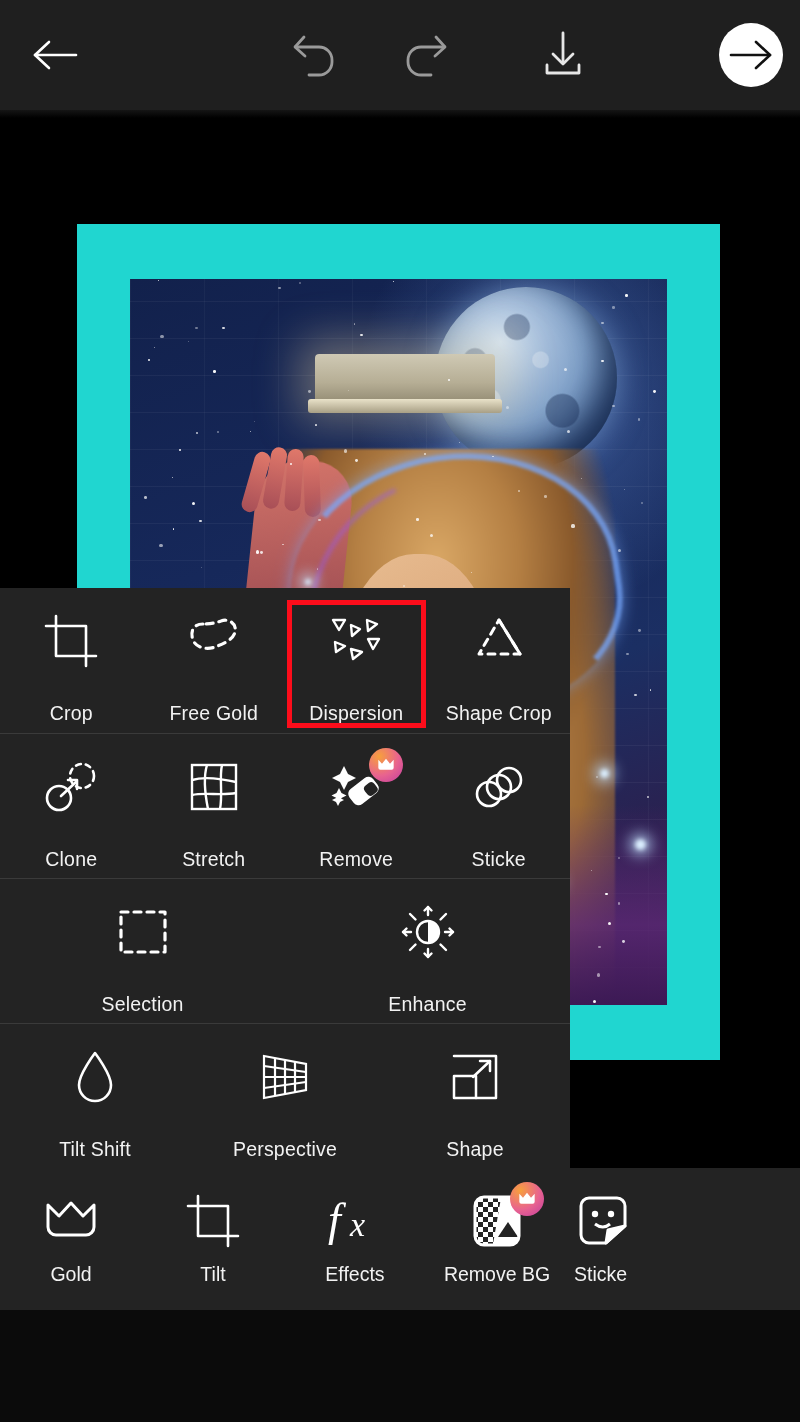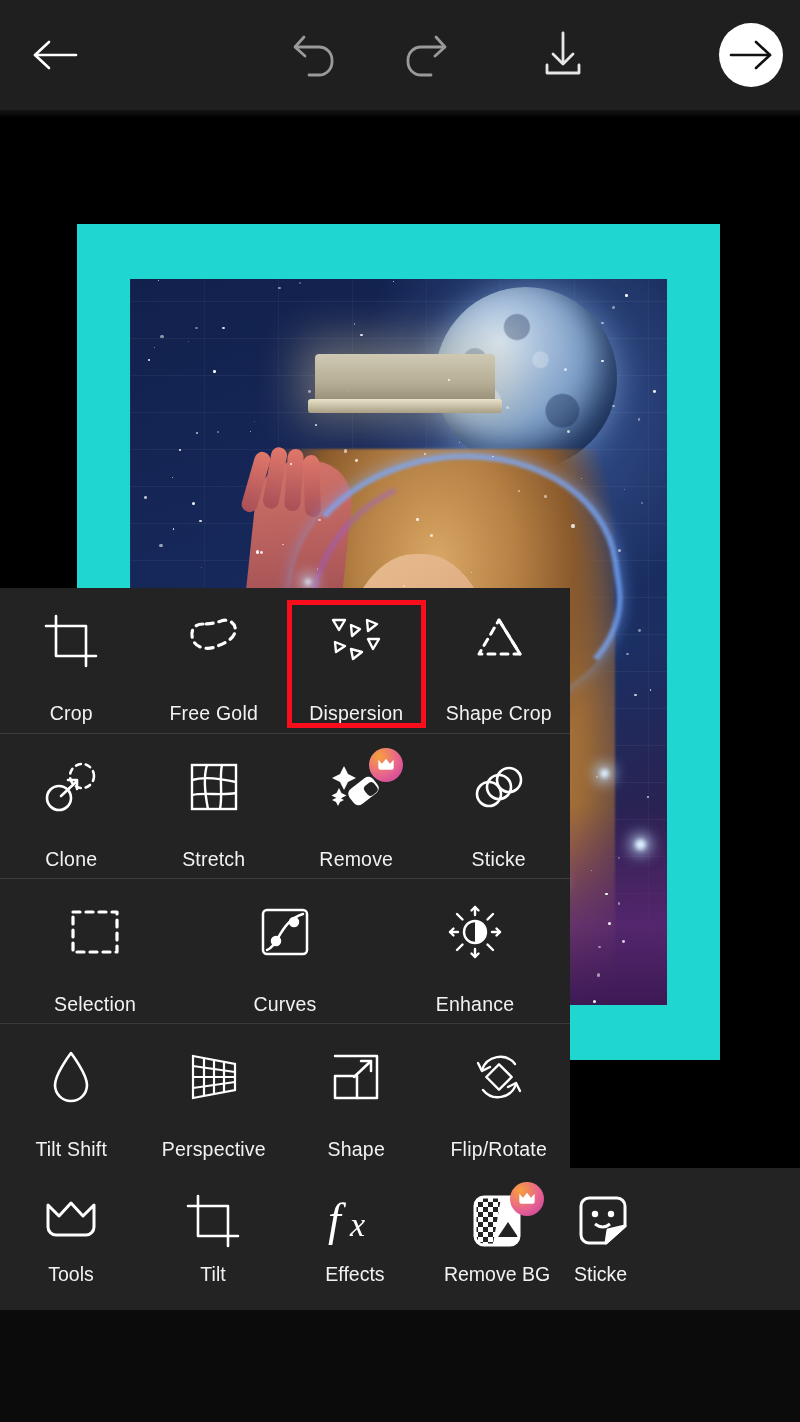--- a/index.html
+++ b/index.html
@@ -503,31 +503,20 @@
         <div class="cell">
           <span class="ic">
             <svg width="58" height="58" viewBox="0 0 58 58" fill="none" stroke="#ffffff" stroke-width="3.2" stroke-linecap="round" stroke-linejoin="round">
               <rect x="7" y="9" width="44" height="40" stroke-dasharray="7 6"></rect>
             </svg>
           </span>
           <span class="lbl">Selection</span>
         </div>
         <div class="cell">
           <span class="ic">
-            <svg width="58" height="58" viewBox="0 0 58 58" fill="none" stroke="#fff" stroke-width="2.5" stroke-linecap="round">
-      <rect x="7" y="7" width="44" height="44" rx="4"></rect>
-      <path d="M11 47 C22 44 24 18 47 11"></path>
-      <circle cx="20" cy="38" r="4" fill="#fff"></circle>
-              <circle cx="38" cy="19" r="4" fill="#fff"></circle>
-            </svg>
-          </span>
-          <span class="lbl">Curves</span>
-        </div>
-        <div class="cell">
-          <span class="ic">
             <svg width="58" height="58" viewBox="0 0 58 58" fill="none" stroke="#fff" stroke-width="2.4" stroke-linecap="round" stroke-linejoin="round">
       <circle cx="29" cy="29" r="11"></circle>
               <path d="M29 18 a11 11 0 0 1 0 22 Z" fill="#fff" stroke="none"></path>
       <g>
         <line x1="29" y1="12" x2="29" y2="4"></line>
                 <polyline points="25.5,7.5 29,4 32.5,7.5"></polyline>
         <line x1="29" y1="46" x2="29" y2="54"></line>
                 <polyline points="25.5,50.5 29,54 32.5,50.5"></polyline>
         <line x1="12" y1="29" x2="4" y2="29"></line>
                 <polyline points="7.5,25.5 4,29 7.5,32.5"></polyline>
@@ -570,44 +559,32 @@
           <span class="ic">
             <svg width="58" height="58" viewBox="0 0 58 58" fill="none" stroke="#fff" stroke-width="2.5" stroke-linecap="round" stroke-linejoin="round">
       <path d="M8 8 h42 v42 h-20"></path>
               <rect x="8" y="28" width="22" height="22"></rect>
       <line x1="27" y1="29" x2="44" y2="13"></line>
               <polyline points="34,13 44,13 44,23"></polyline>
             </svg>
           </span>
           <span class="lbl">Shape</span>
         </div>
-        <div class="cell">
-          <span class="ic">
-            <svg width="58" height="58" viewBox="0 0 58 58" fill="none" stroke="#fff" stroke-width="2.4" stroke-linecap="round" stroke-linejoin="round">
-      <rect x="20" y="20" width="18" height="18" transform="rotate(45 29 29)"></rect>
-      <path d="M12 22 A19 19 0 0 1 45 16"></path>
-              <polyline points="8,15 12,23 20,19"></polyline>
-      <path d="M46 36 A19 19 0 0 1 13 42"></path>
-              <polyline points="50,43 46,35 38,39"></polyline>
-            </svg>
-          </span>
-          <span class="lbl">Flip/Rotate</span>
-        </div>
       </div>
     </div>
   <div class="selbox"></div>
 
   <div class="bottomnav" id="bottom-nav">
       <div class="nav-item">
         <span class="ic">
           <svg width="58" height="48" viewBox="0 0 58 48" fill="none" stroke="#fff" stroke-width="3" stroke-linejoin="round" stroke-linecap="round">
       <path d="M6 8 L6 30 a8 8 0 0 0 8 8 h30 a8 8 0 0 0 8 -8 L52 8 L41 19 L29 6 L17 19 Z"></path>
           </svg>
         </span>
-        <span class="lbl">Tools</span>
+        <span class="lbl">Gold</span>
       </div>
       <div class="nav-item">
         <span class="ic">
           <svg width="58" height="58" viewBox="0 0 58 58" fill="none" stroke="#ffffff" stroke-width="2.6" stroke-linecap="round" stroke-linejoin="round">
             <path d="M14 4 v40 h40"></path>
             <path d="M4 14 h40 v40"></path>
           </svg>
         </span>
         <span class="lbl">Tilt</span>
       </div>

